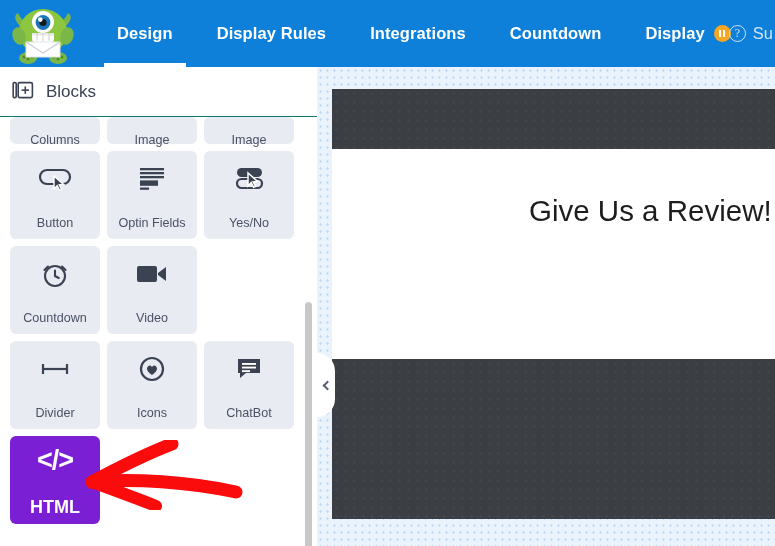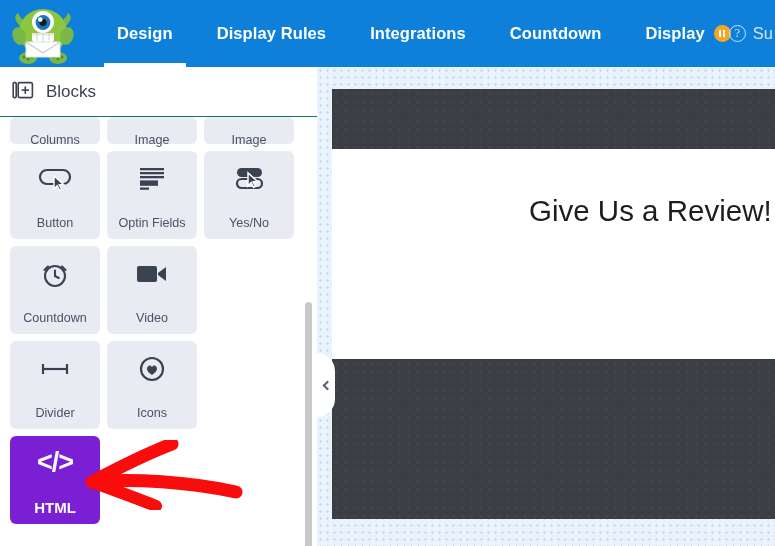--- a/index.html
+++ b/index.html
@@ -81,21 +81,21 @@
   }
   .block .bicon { height: 36px; display: flex; align-items: center; justify-content: center; }
   .block .blabel {
     font-size: 12.6px; color: #4a5264; margin-top: 19px;
   }
   .block.cut { height: 27px; justify-content: flex-start; padding-top: 2px; }
   .block.cut .blabel { margin-top: 14px; }
   .block.html {
     background: #7b1fd4;
   }
-  .block.html .blabel { color: #ffffff; font-weight: bold; font-size: 15px; }
+  .block.html .blabel { color: #ffffff; font-weight: bold; font-size: 18px; }
   .code-glyph {
     color: #ffffff; font-size: 27px; font-weight: bold;
     font-family: "Liberation Sans", sans-serif; letter-spacing: -1px;
   }
 
   
   .sb-track {
     position: absolute; left: 304px; top: 50px; width: 13px; height: 429px;
     background: #ffffff;
   }
@@ -329,20 +329,31 @@
           <div class="block">
             <span class="bicon">
               <svg width="28" height="28" viewBox="0 0 28 28">
                 <circle cx="14" cy="14" r="11" fill="none" stroke="#3b4252" stroke-width="2.2"></circle>
                 <path d="M14 20 C9 16.5, 8 13.6, 9.9 11.4 C11.3 9.8, 13.2 10.4, 14 12 C14.8 10.4, 16.7 9.8, 18.1 11.4 C20 13.6, 19 16.5, 14 20 Z" fill="#3b4252"></path>
               </svg>
             </span>
             <span class="blabel">Icons</span>
           </div>
 
+          <div class="block">
+            <span class="bicon">
+              <svg width="28" height="26" viewBox="0 0 28 26">
+                <path d="M3 3 h22 v14 h-14 l-6 5 v-5 h-2 Z" fill="#3b4252"></path>
+                <rect x="7" y="7" width="14" height="1.9" fill="#ffffff"></rect>
+                <rect x="7" y="10.6" width="14" height="1.9" fill="#ffffff"></rect>
+                <rect x="7" y="14.2" width="8" height="1.9" fill="#ffffff"></rect>
+              </svg>
+            </span>
+            <span class="blabel">ChatBot</span>
+          </div>
         </div>
 
         <div class="block-row">
           <div class="block html">
             <span class="bicon">
               <span class="code-glyph">&lt;/&gt;</span>
             </span>
             <span class="blabel">HTML</span>
           </div>
         </div>

